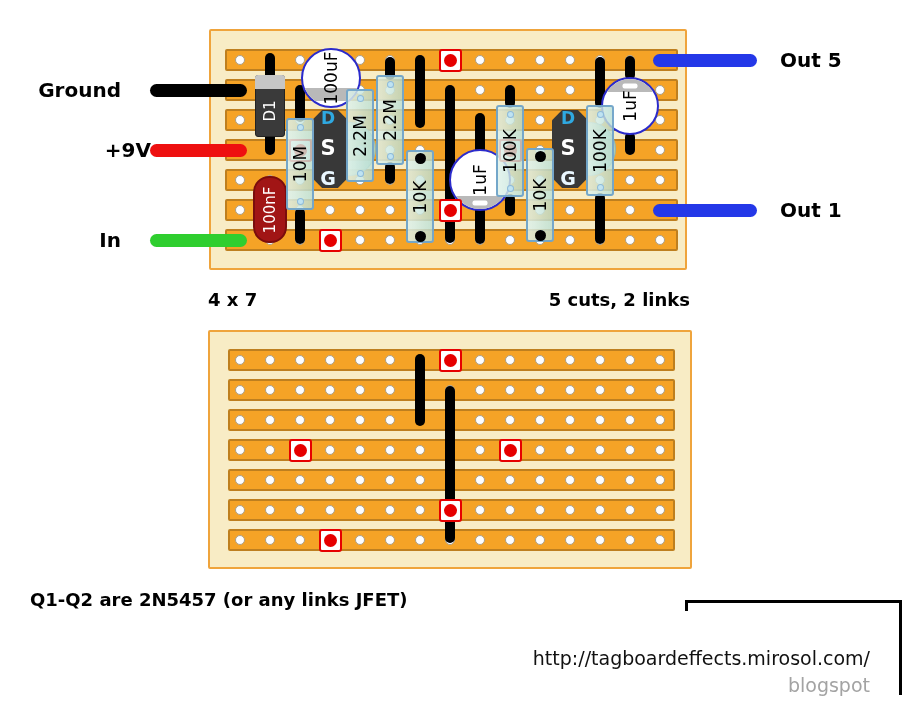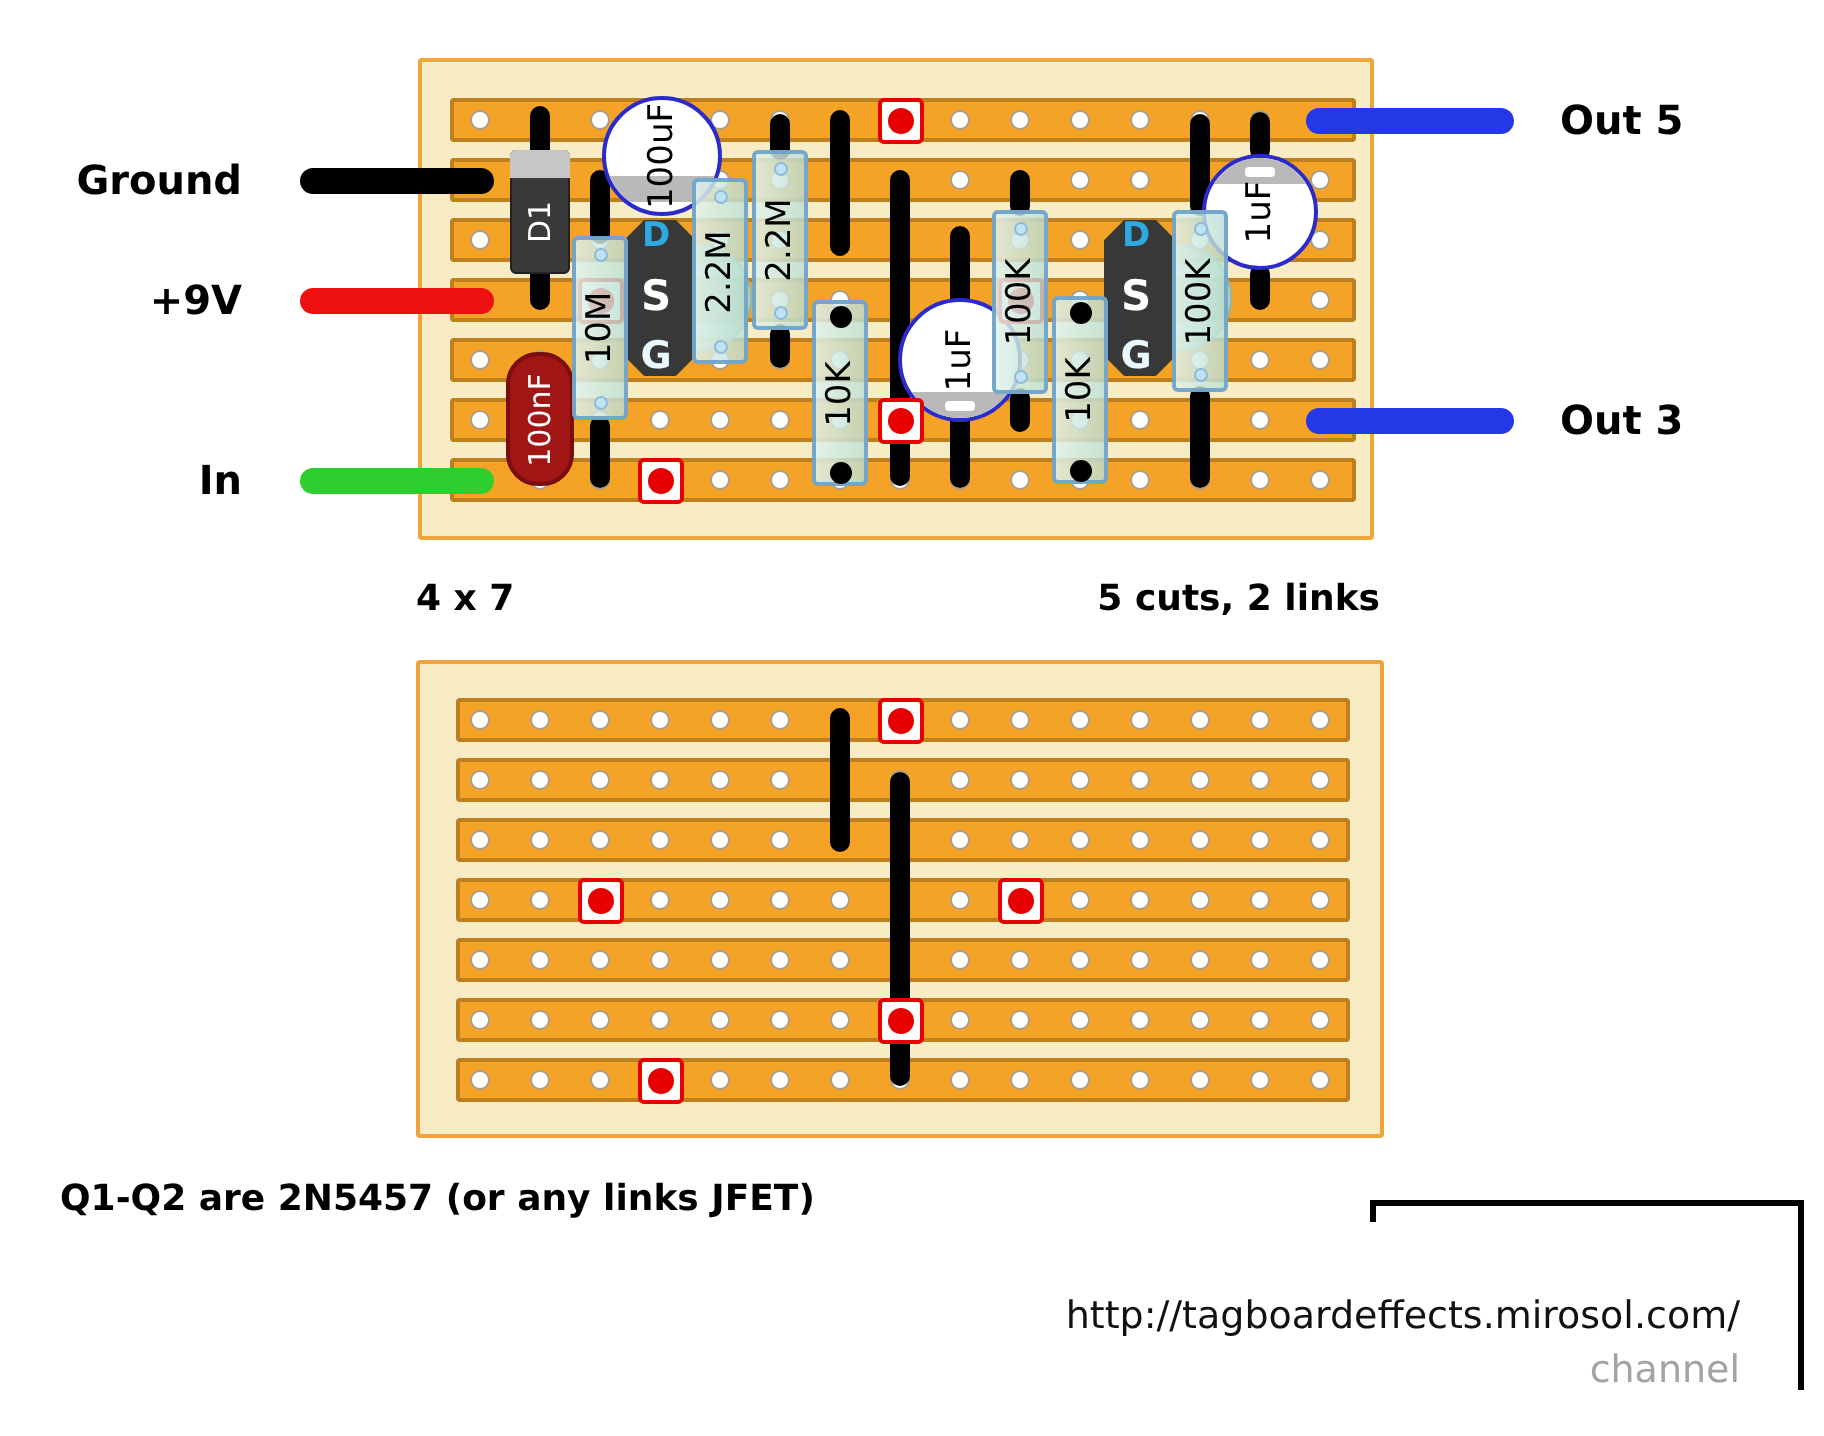--- a/index.html
+++ b/index.html
@@ -251,27 +251,27 @@
       <div class="abs hole" style="left: 475px; top: 535px; width: 10px; height: 10px; background: rgb(255, 255, 255); border: 1.5px solid rgb(168, 159, 140); border-radius: 50%;"></div>
       <div class="abs hole" style="left: 505px; top: 535px; width: 10px; height: 10px; background: rgb(255, 255, 255); border: 1.5px solid rgb(168, 159, 140); border-radius: 50%;"></div>
       <div class="abs hole" style="left: 535px; top: 535px; width: 10px; height: 10px; background: rgb(255, 255, 255); border: 1.5px solid rgb(168, 159, 140); border-radius: 50%;"></div>
       <div class="abs hole" style="left: 565px; top: 535px; width: 10px; height: 10px; background: rgb(255, 255, 255); border: 1.5px solid rgb(168, 159, 140); border-radius: 50%;"></div>
       <div class="abs hole" style="left: 595px; top: 535px; width: 10px; height: 10px; background: rgb(255, 255, 255); border: 1.5px solid rgb(168, 159, 140); border-radius: 50%;"></div>
       <div class="abs hole" style="left: 625px; top: 535px; width: 10px; height: 10px; background: rgb(255, 255, 255); border: 1.5px solid rgb(168, 159, 140); border-radius: 50%;"></div>
       <div class="abs hole" style="left: 655px; top: 535px; width: 10px; height: 10px; background: rgb(255, 255, 255); border: 1.5px solid rgb(168, 159, 140); border-radius: 50%;"></div>
       <div class="abs wire" style="left: 150px; top: 83.5px; width: 97px; height: 13px; background: rgb(0, 0, 0);"></div>
       <div class="abs wirelabel" style="top: 79px; right: 791px; text-align: right;">Ground</div>
       <div class="abs wire" style="left: 150px; top: 143.5px; width: 97px; height: 13px; background: rgb(238, 16, 16);"></div>
-      <div class="abs wirelabel" style="top: 139px; right: 791px; text-align: center;">+9V</div>
+      <div class="abs wirelabel" style="top: 139px; right: 761px; text-align: center;">+9V</div>
       <div class="abs wire" style="left: 150px; top: 233.5px; width: 97px; height: 13px; background: rgb(47, 206, 47);"></div>
       <div class="abs wirelabel" style="top: 229px; right: 791px; text-align: right;">In</div>
       <div class="abs wire" style="left: 653px; top: 53.5px; width: 104px; height: 13px; background: rgb(36, 56, 232);"></div>
       <div class="abs wirelabel" style="top: 49px; left: 780px;">Out 5</div>
       <div class="abs wire" style="left: 653px; top: 203.5px; width: 104px; height: 13px; background: rgb(36, 56, 232);"></div>
-      <div class="abs wirelabel" style="top: 199px; left: 780px;">Out 3</div>
+      <div class="abs wirelabel" style="top: 199px; left: 780px;">Out 1</div>
       <div class="abs lead" style="left: 415px; top: 55px; width: 10px; height: 73px; background: rgb(0, 0, 0);"></div>
       <div class="abs lead" style="left: 445px; top: 85px; width: 10px; height: 158px; background: rgb(0, 0, 0);"></div>
       <div class="abs lead" style="left: 415px; top: 354px; width: 10px; height: 72px; background: rgb(0, 0, 0);"></div>
       <div class="abs lead" style="left: 445px; top: 386px; width: 10px; height: 157px; background: rgb(0, 0, 0);"></div>
       <div class="abs lead" style="left: 265px; top: 53px; width: 10px; height: 102px; background: rgb(0, 0, 0);"></div>
       <div class="abs lead" style="left: 295px; top: 85px; width: 10px; height: 37px; background: rgb(0, 0, 0);"></div>
       <div class="abs lead" style="left: 295px; top: 208px; width: 10px; height: 36px; background: rgb(0, 0, 0);"></div>
       <div class="abs lead" style="left: 385px; top: 57px; width: 10px; height: 23px; background: rgb(0, 0, 0);"></div>
       <div class="abs lead" style="left: 385px; top: 162px; width: 10px; height: 22px; background: rgb(0, 0, 0);"></div>
       <div class="abs lead" style="left: 475px; top: 113px; width: 10px; height: 42px; background: rgb(0, 0, 0);"></div>
@@ -369,14 +369,14 @@
 
   <div class="abs caption" style="left:208px;top:291px;">4 x 7</div>
   <div class="abs caption" style="right:222px;top:291px;">5 cuts, 2 links</div>
 
   <div class="abs note" style="left:30px;top:590px;">Q1-Q2 are 2N5457 (or any links JFET)</div>
 
   <div class="abs bracket" style="left:685px;top:600px;width:217px;height:2.5px;"></div>
   <div class="abs bracket" style="left:685px;top:600px;width:2.5px;height:11px;"></div>
   <div class="abs bracket" style="left:899px;top:600px;width:2.5px;height:95px;"></div>
   <div class="abs urlline" style="right:42px;top:647px;width:420px;">http://tagboardeffects.mirosol.com/</div>
-  <div class="abs creditline" style="right: 42px; top: 674px; width: 420px; color: rgb(163, 163, 163);">channel</div>
+  <div class="abs creditline" style="right: 42px; top: 674px; width: 420px; color: rgb(163, 163, 163);">blogspot</div>
 </div>
 
 </body></html>

